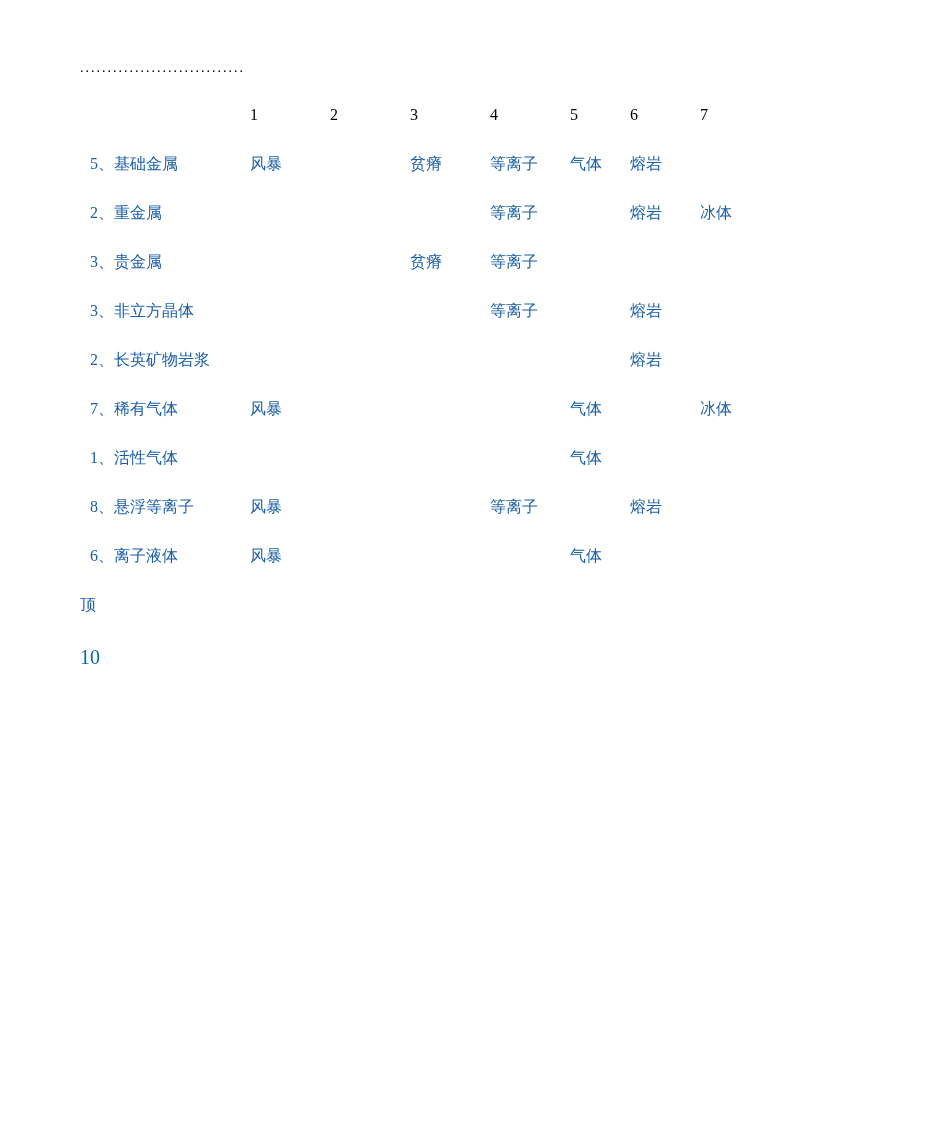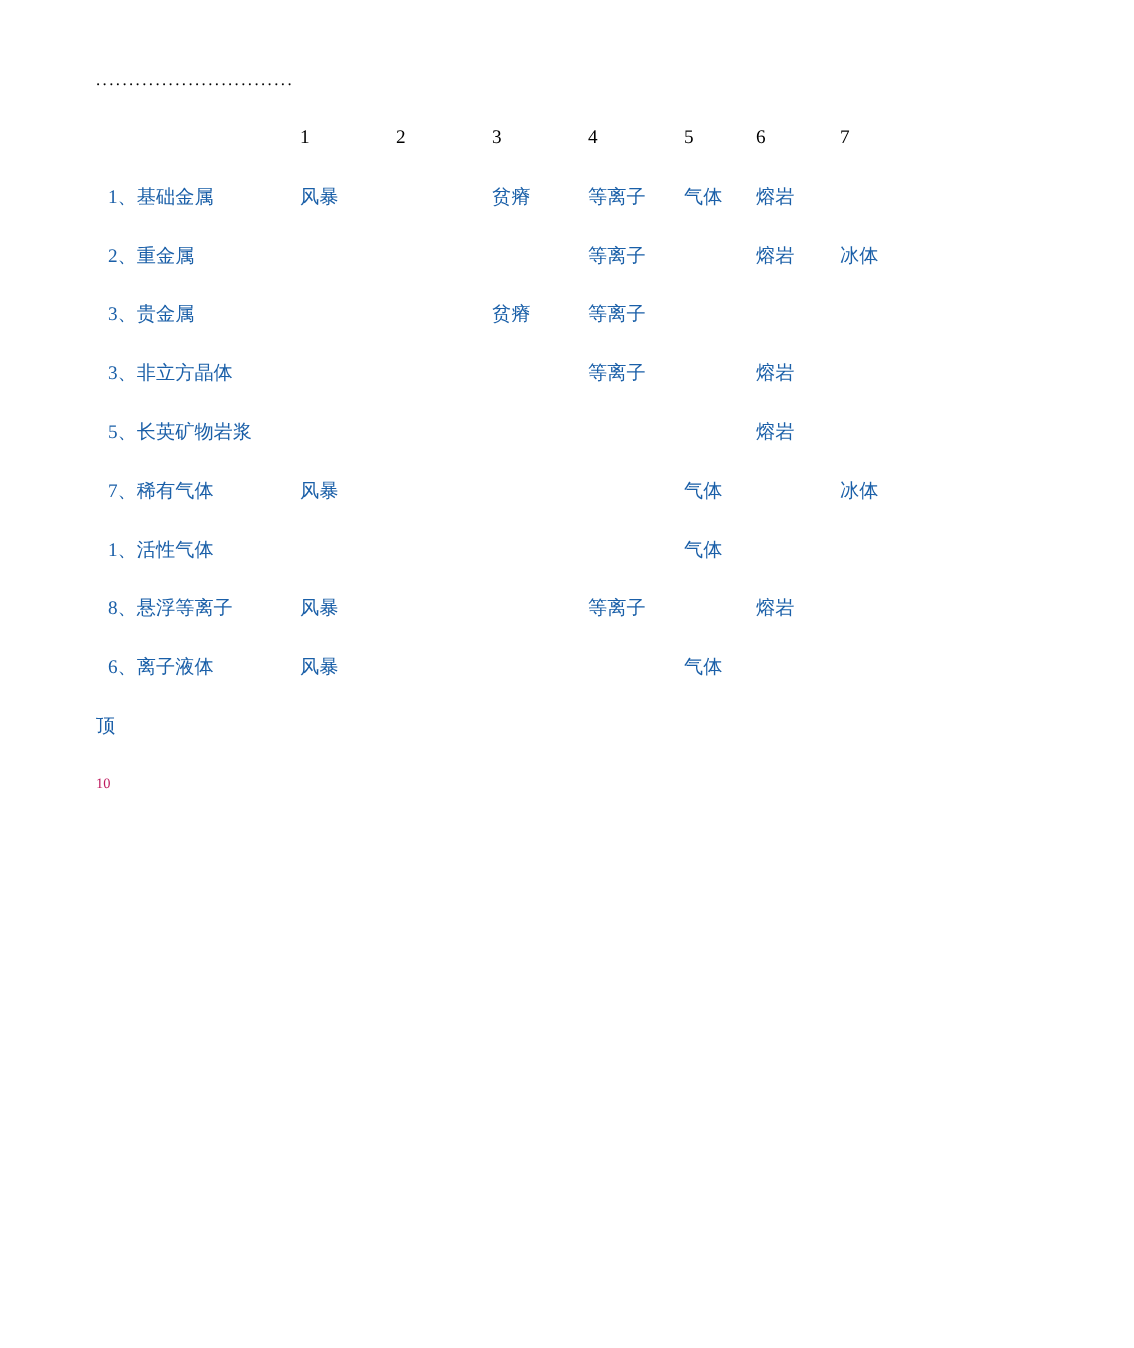--- a/index.html
+++ b/index.html
@@ -54,42 +54,42 @@
     }
 
     .footer-label {
       color: #1a5fa8;
       font-size: 16px;
       margin-bottom: 30px;
       margin-top: 10px;
     }
 
     .footer-num {
-      color: #be185d;
-      font-size: 12px;
+      color: #0369a1;
+      font-size: 20px;
     }
   </style>
 </head>
 <body>
 
 <div class="dotted-line">..............................</div>
 
 <div class="header-grid">
   <div class="cell"></div>
   <div class="cell">1</div>
   <div class="cell">2</div>
   <div class="cell">3</div>
   <div class="cell">4</div>
   <div class="cell">5</div>
   <div class="cell">6</div>
   <div class="cell">7</div>
 </div>
 
 <div class="grid-row">
-  <div class="cell-blue">1、基础金属</div>
+  <div class="cell-blue">5、基础金属</div>
   <div class="cell-blue">风暴</div>
   <div class="cell-blue"></div>
   <div class="cell-blue">贫瘠</div>
   <div class="cell-blue">等离子</div>
   <div class="cell-blue">气体</div>
   <div class="cell-blue">熔岩</div>
   <div class="cell-blue"></div>
 </div>
 
 <div class="grid-row">
@@ -119,21 +119,21 @@
   <div class="cell-blue"></div>
   <div class="cell-blue"></div>
   <div class="cell-blue"></div>
   <div class="cell-blue">等离子</div>
   <div class="cell-blue"></div>
   <div class="cell-blue">熔岩</div>
   <div class="cell-blue"></div>
 </div>
 
 <div class="grid-row">
-  <div class="cell-blue">5、长英矿物岩浆</div>
+  <div class="cell-blue">2、长英矿物岩浆</div>
   <div class="cell-blue"></div>
   <div class="cell-blue"></div>
   <div class="cell-blue"></div>
   <div class="cell-blue"></div>
   <div class="cell-blue"></div>
   <div class="cell-blue">熔岩</div>
   <div class="cell-blue"></div>
 </div>
 
 <div class="grid-row">

